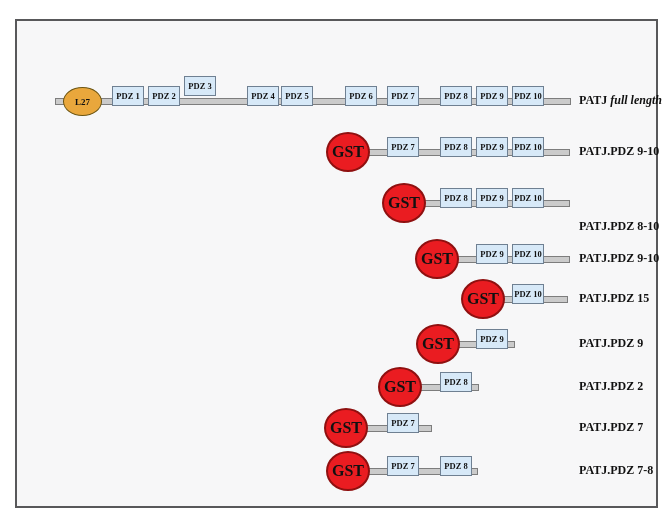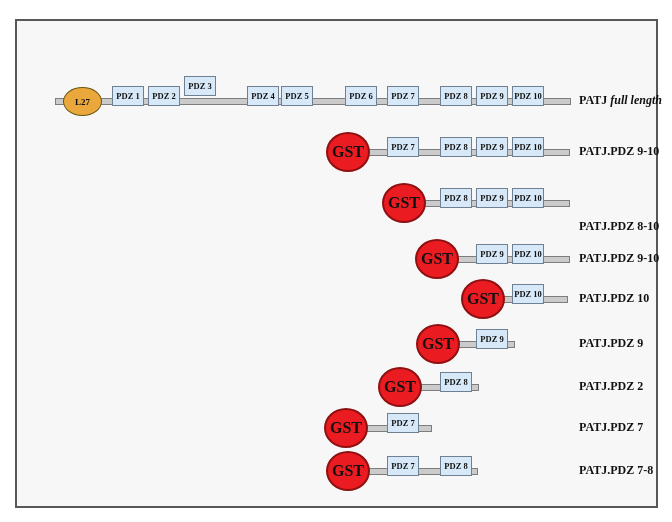--- a/index.html
+++ b/index.html
@@ -189,21 +189,21 @@
         <div class="row-label" style="left: 579px; top: 251px;"><span>PATJ.PDZ 9-10</span></div>
       </div>
       <div class="construct-row">
         <div class="backbone" style="left: 483px; top: 296px; width: 85px;"></div>
         <div class="gst" style="left: 461px; top: 279px;">
           <span>GST</span>
         </div>
         <div class="pdz" style="left: 512px; top: 284px;">
           <span>PDZ 10</span>
         </div>
-        <div class="row-label" style="left: 579px; top: 291px;"><span>PATJ.PDZ 10</span></div>
+        <div class="row-label" style="left: 579px; top: 291px;"><span>PATJ.PDZ 15</span></div>
       </div>
       <div class="construct-row">
         <div class="backbone" style="left: 438px; top: 341px; width: 77px;"></div>
         <div class="gst" style="left: 416px; top: 324px;">
           <span>GST</span>
         </div>
         <div class="pdz" style="left: 476px; top: 329px;">
           <span>PDZ 9</span>
         </div>
         <div class="row-label" style="left: 579px; top: 336px;"><span>PATJ.PDZ 9</span></div>

